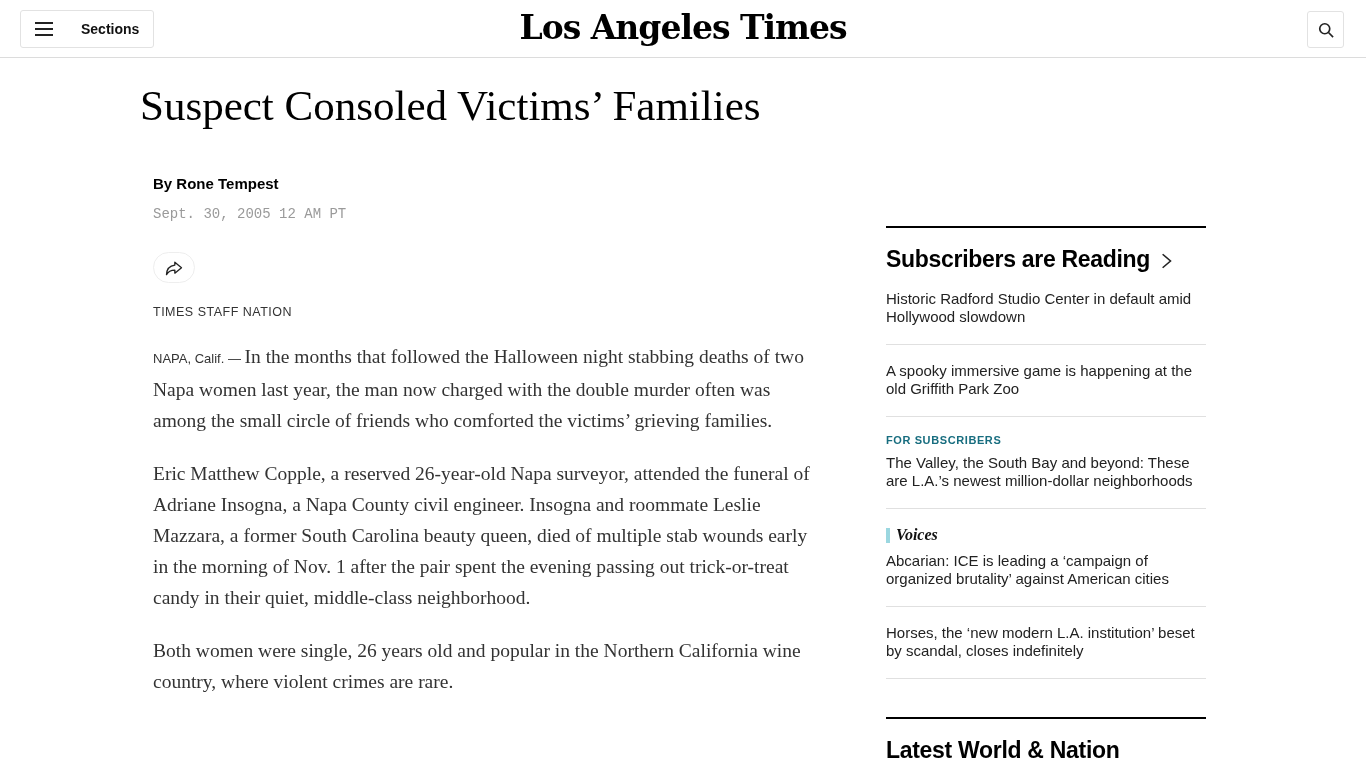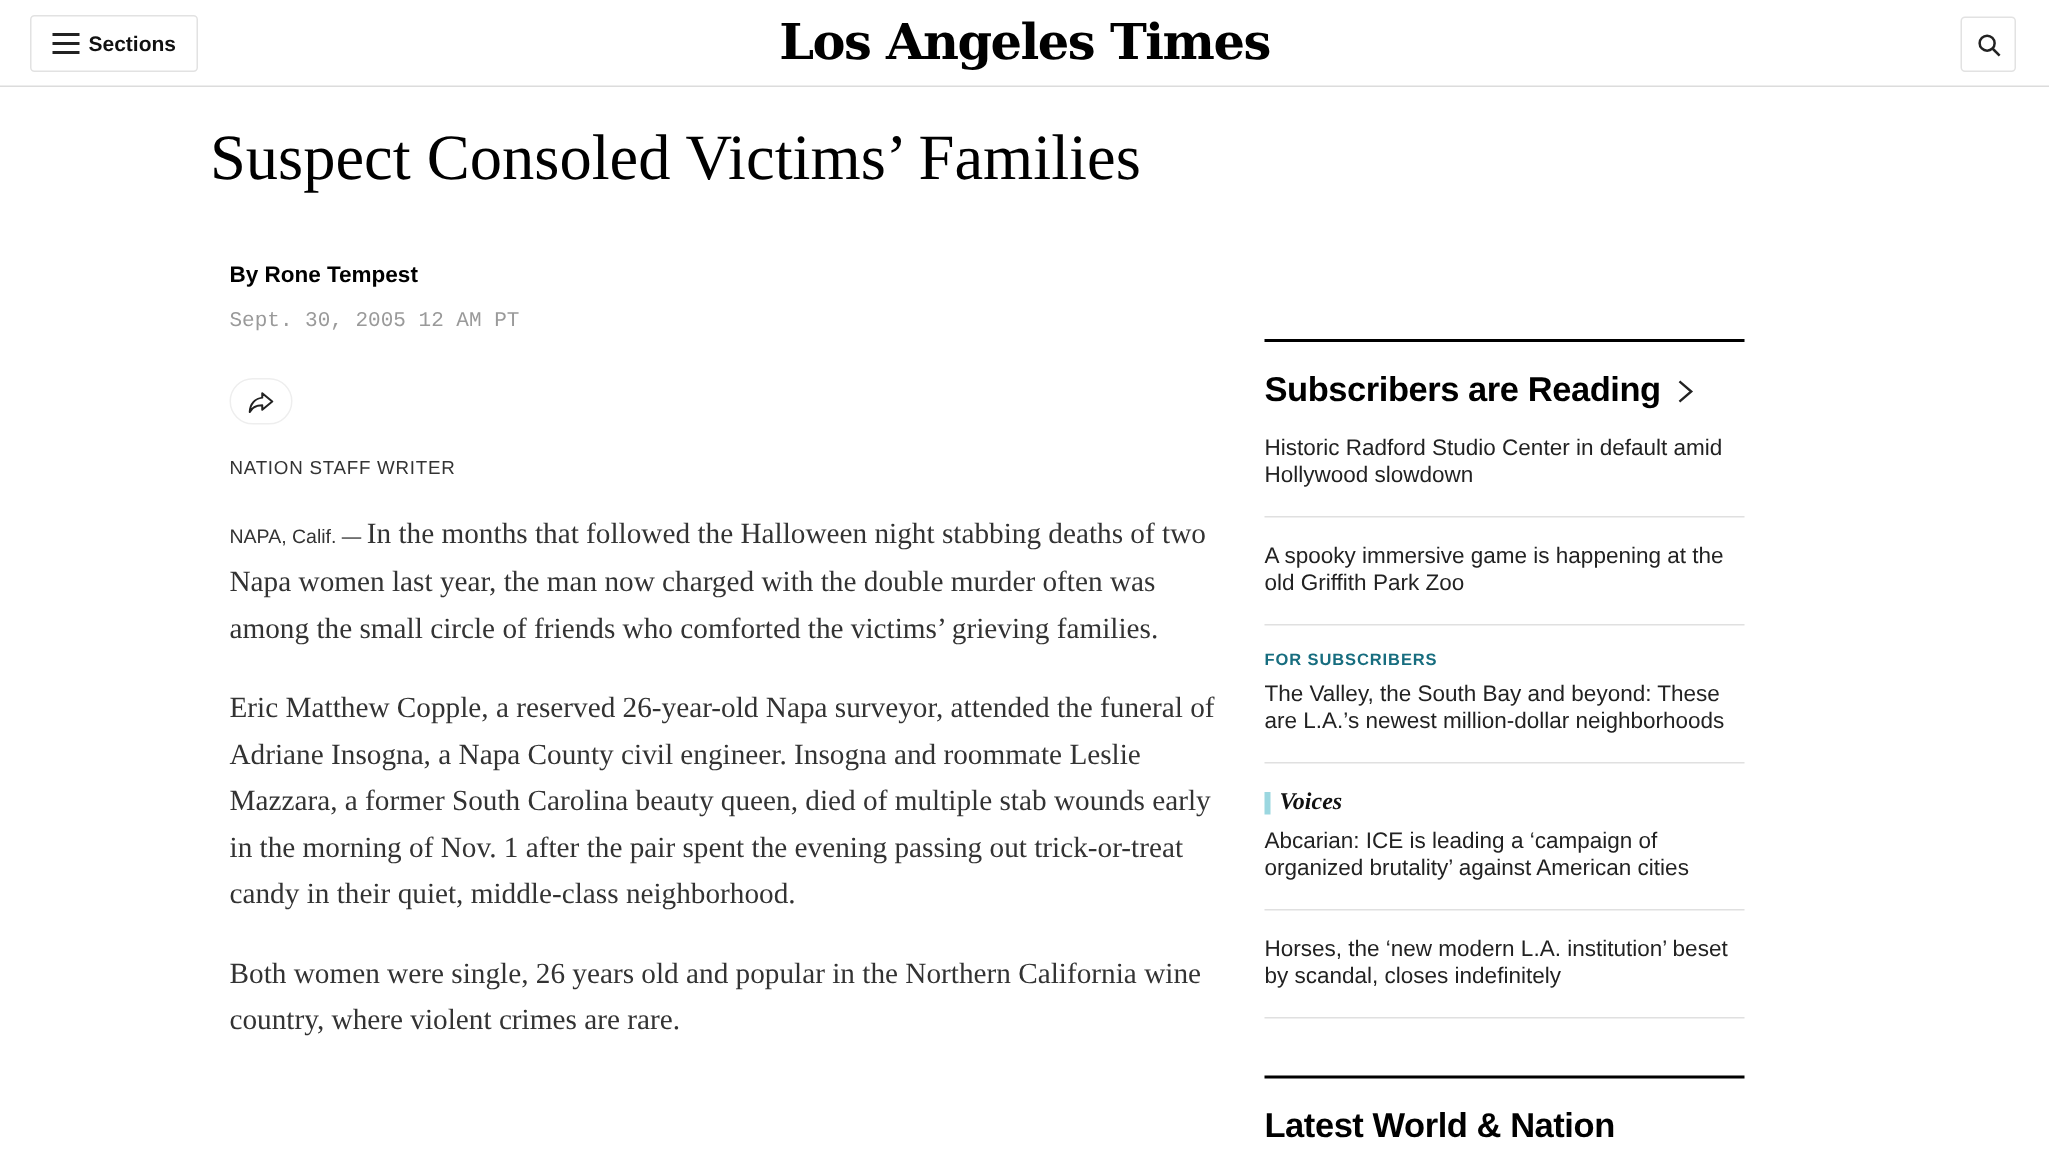--- a/index.html
+++ b/index.html
@@ -13,21 +13,21 @@
   
   .header {
     position: relative;
     height: 58px;
     background: #fff;
     border-bottom: 1px solid #dcdcdc;
   }
   .sections-btn {
     position: absolute; left: 20px; top: 10px;
     height: 38px; padding: 0 14px;
-    display: flex; align-items: center; gap: 6px;
+    display: flex; align-items: center; gap: 28px;
     background: #fff;
     border: 1px solid #e2e2e2; border-radius: 3px;
     cursor: pointer;
   }
   .hamburger { display: inline-flex; flex-direction: column; gap: 4px; }
   .hamburger span { display: block; width: 18px; height: 2px; background: #222; }
   .sections-label { font-size: 14px; font-weight: 700; color: #111; }
 
   .logo {
     position: absolute; left: 50%; top: 8px; transform: translateX(-50%);
@@ -80,21 +80,21 @@
   .body-text { margin-left: 13px; width: 668px; }
   .body-text p {
     margin-top: 22px;
     font-family: "Liberation Serif", serif;
     font-size: 19.5px; line-height: 31px; color: #333;
   }
   .dateline { font-family: "Liberation Sans", sans-serif; font-size: 13px; }
 
   
   .sidebar {
-    position: absolute; left: 843px; top: 226px; width: 320px;
+    position: absolute; left: 886px; top: 226px; width: 320px;
   }
   .side-rule { height: 2px; background: #000; }
   .side-heading-row {
     margin-top: 18px;
     display: flex; align-items: center; gap: 8px;
     cursor: pointer;
   }
   .side-heading { font-size: 23px; font-weight: 700; color: #000; letter-spacing: -0.3px; }
   .side-chevron { margin-top: 2px; }
 
@@ -165,21 +165,21 @@
   </div>
 
   <button class="share-btn">
     <span style="display:inline-flex;">
       <svg width="20" height="18" viewBox="0 0 24 20" fill="none" stroke="#222" stroke-width="1.6" stroke-linejoin="round">
         <path d="M13 6.5 V3 L21 9.6 L13 16.2 V12.5 C7.5 12.5 4.8 14.6 3 18 C3.2 11.5 7.2 7.2 13 6.5 Z"></path>
       </svg>
     </span>
   </button>
 
-  <div class="staff-role">NATION STAFF WRITER</div>
+  <div class="staff-role">TIMES STAFF NATION</div>
 
   <div class="body-text">
     <p><span class="dateline">NAPA, Calif. — </span><span>In the months that followed the Halloween night stabbing deaths of two Napa women last year, the man now charged with the double murder often was among the small circle of friends who comforted the victims’ grieving families.</span></p>
     <p>Eric Matthew Copple, a reserved 26-year-old Napa surveyor, attended the funeral of Adriane Insogna, a Napa County civil engineer. Insogna and roommate Leslie Mazzara, a former South Carolina beauty queen, died of multiple stab wounds early in the morning of Nov. 1 after the pair spent the evening passing out trick-or-treat candy in their quiet, middle-class neighborhood.</p>
     <p>Both women were single, 26 years old and popular in the Northern California wine country, where violent crimes are rare.</p>
   </div>
 </div>
 
 <div class="sidebar">
   <div class="side-rule"></div>

